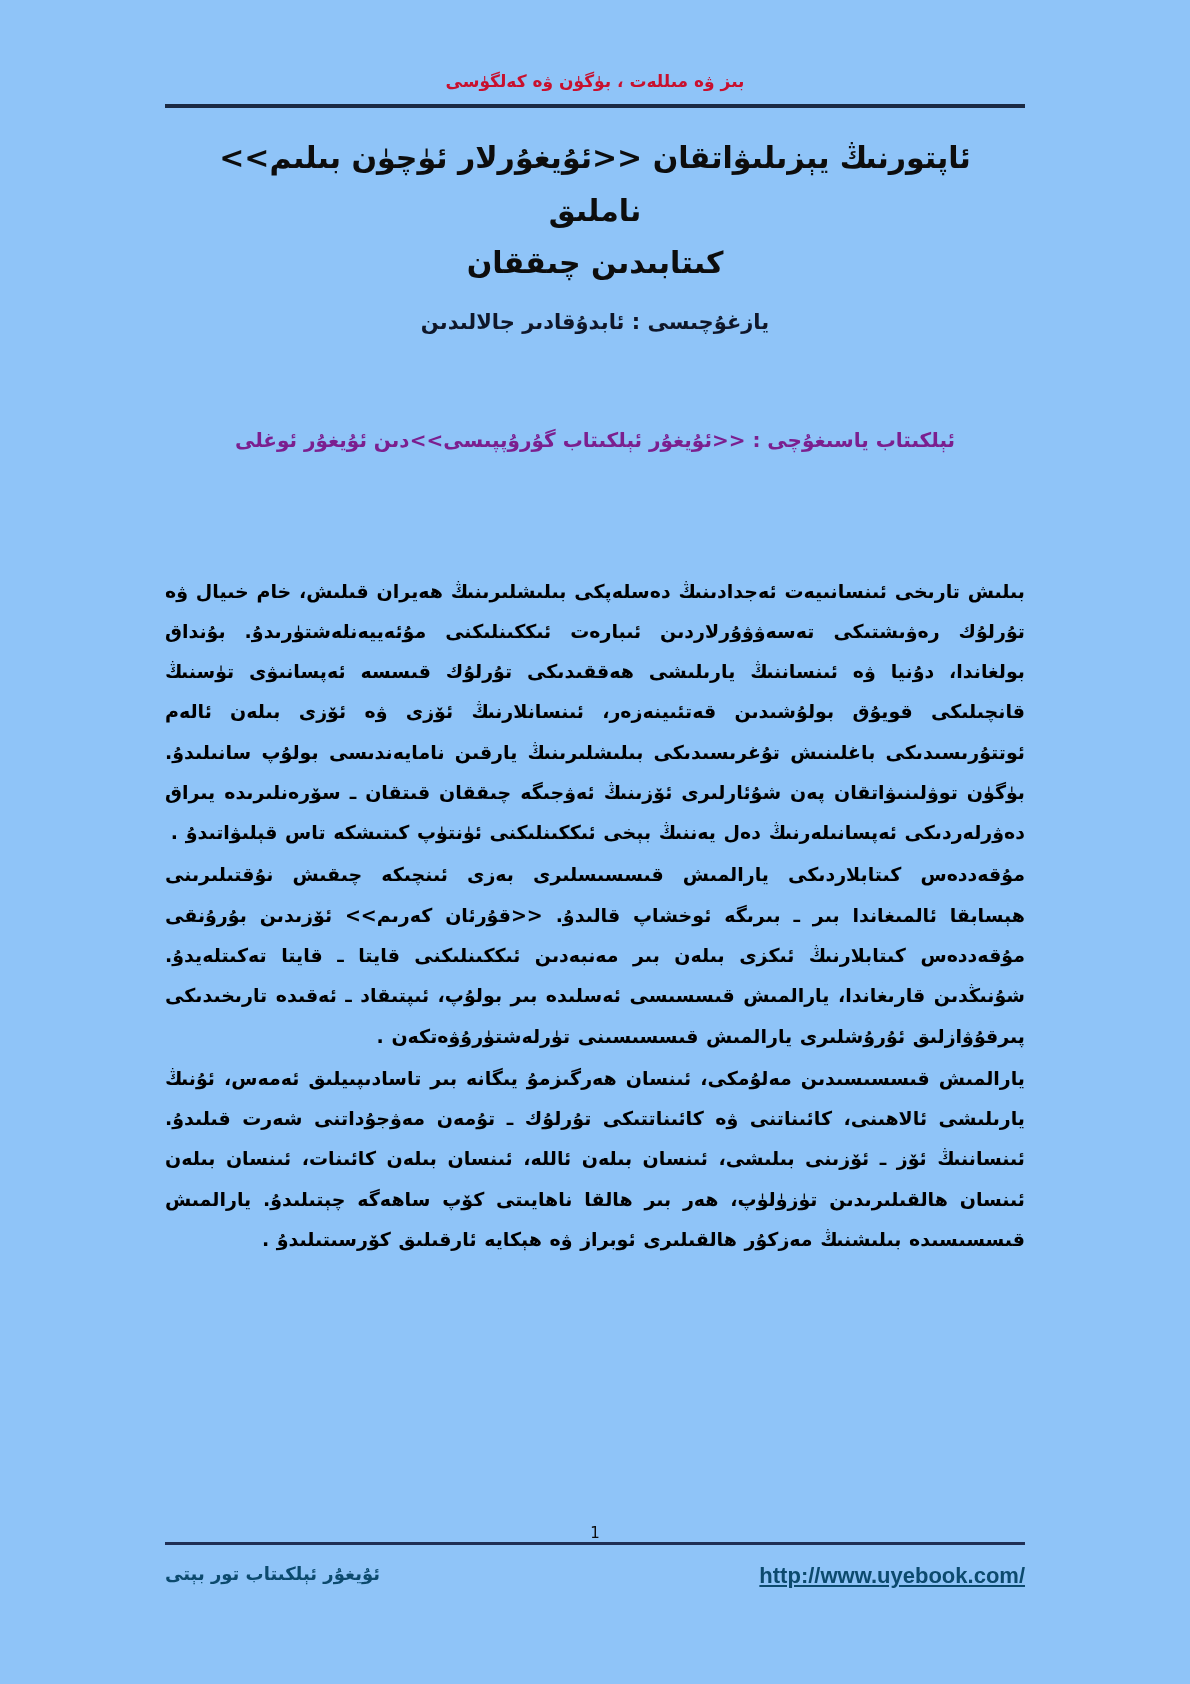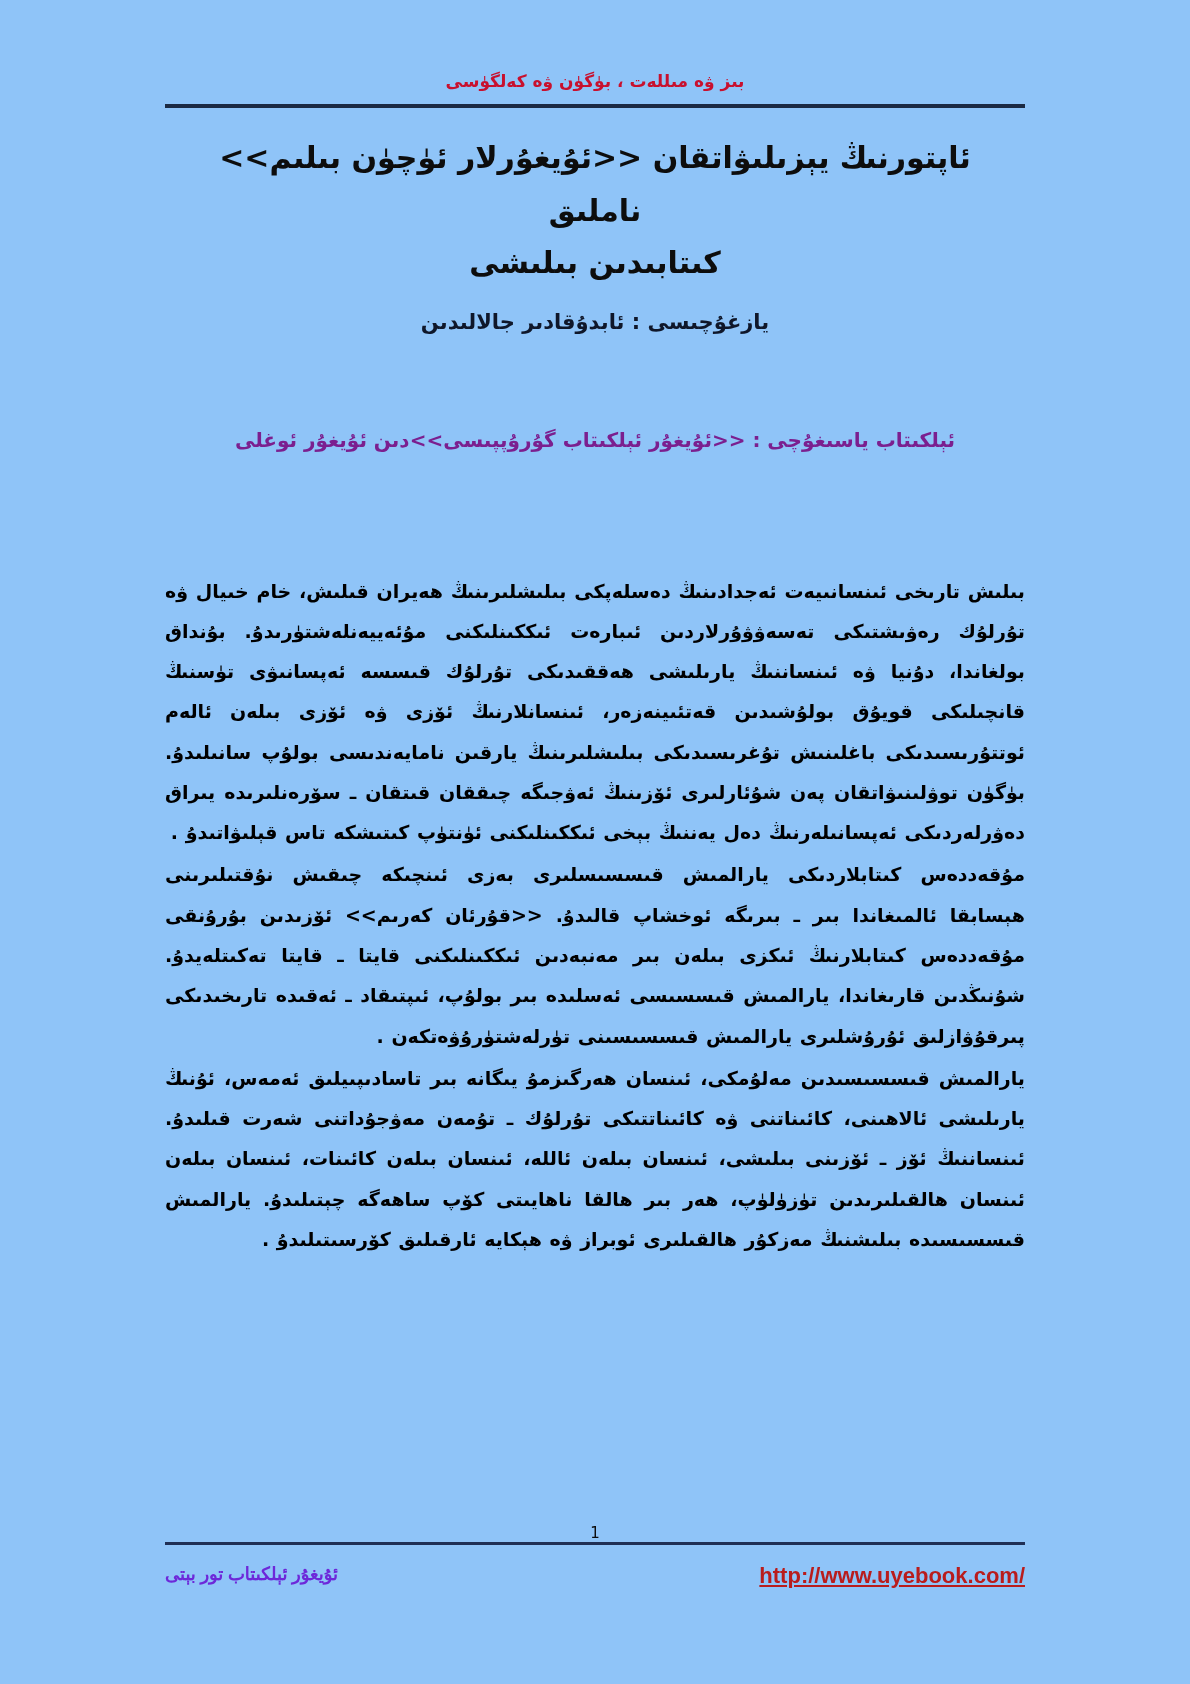--- a/index.html
+++ b/index.html
@@ -150,49 +150,48 @@
     width: 100%;
   }
   .footer-row {
     display: flex;
     flex-direction: row;
     align-items: flex-start;
     justify-content: space-between;
     margin-top: 18px;
   }
   .footer-url {
-    color: #b91c1c;
+    color: #0c4a6e;
     font-size: 22px;
     font-weight: bold;
     text-decoration: underline;
     direction: ltr;
     font-family: "Liberation Sans", sans-serif;
   }
   .footer-site {
-    color: #6d28d9;
+    color: #0c4a6e;
     font-size: 18px;
     font-weight: bold;
     direction: rtl;
-    font-family: Liberation Serif, serif;
   }
 </style>
 </head>
 <body>
 
 <div class="page">
 
   <div class="running-header">
     <div class="running-header-text">بىز ۋە مىللەت ، بۈگۈن ۋە كەلگۈسى</div>
     <div class="header-rule"></div>
   </div>
 
   <div class="title-block">
     <div class="doc-title">
       <div>ئاپتورنىڭ يېزىلىۋاتقان &lt;&lt;ئۇيغۇرلار ئۈچۈن بىلىم&gt;&gt; ناملىق</div>
-      <div>كىتابىدىن بىلىشى</div>
+      <div>كىتابىدىن چىققان</div>
     </div>
     <div class="doc-author">يازغۇچىسى : ئابدۇقادىر جالالىدىن</div>
   </div>
 
   <div class="publisher-block">
     <div class="publisher-line">ئېلكىتاب ياسىغۇچى : &lt;&lt;ئۇيغۇر ئېلكىتاب گۇرۇپپىسى&gt;&gt;دىن  ئۇيغۇر ئوغلى</div>
   </div>
 
   <div class="body-block">
 

